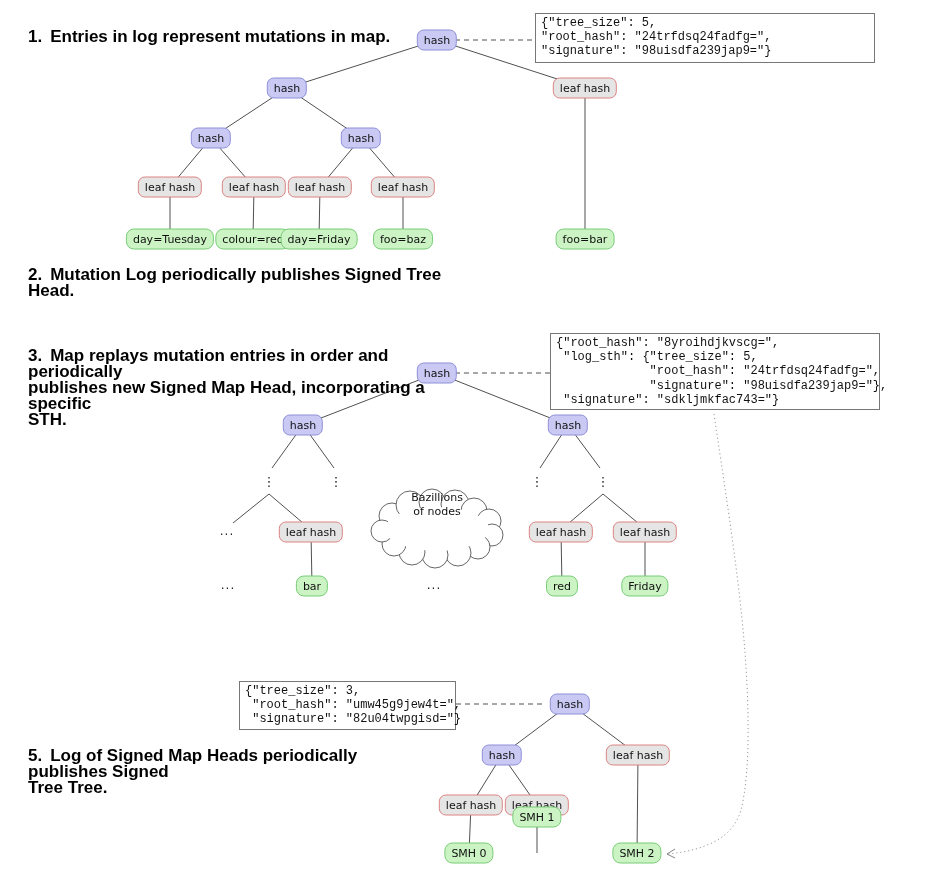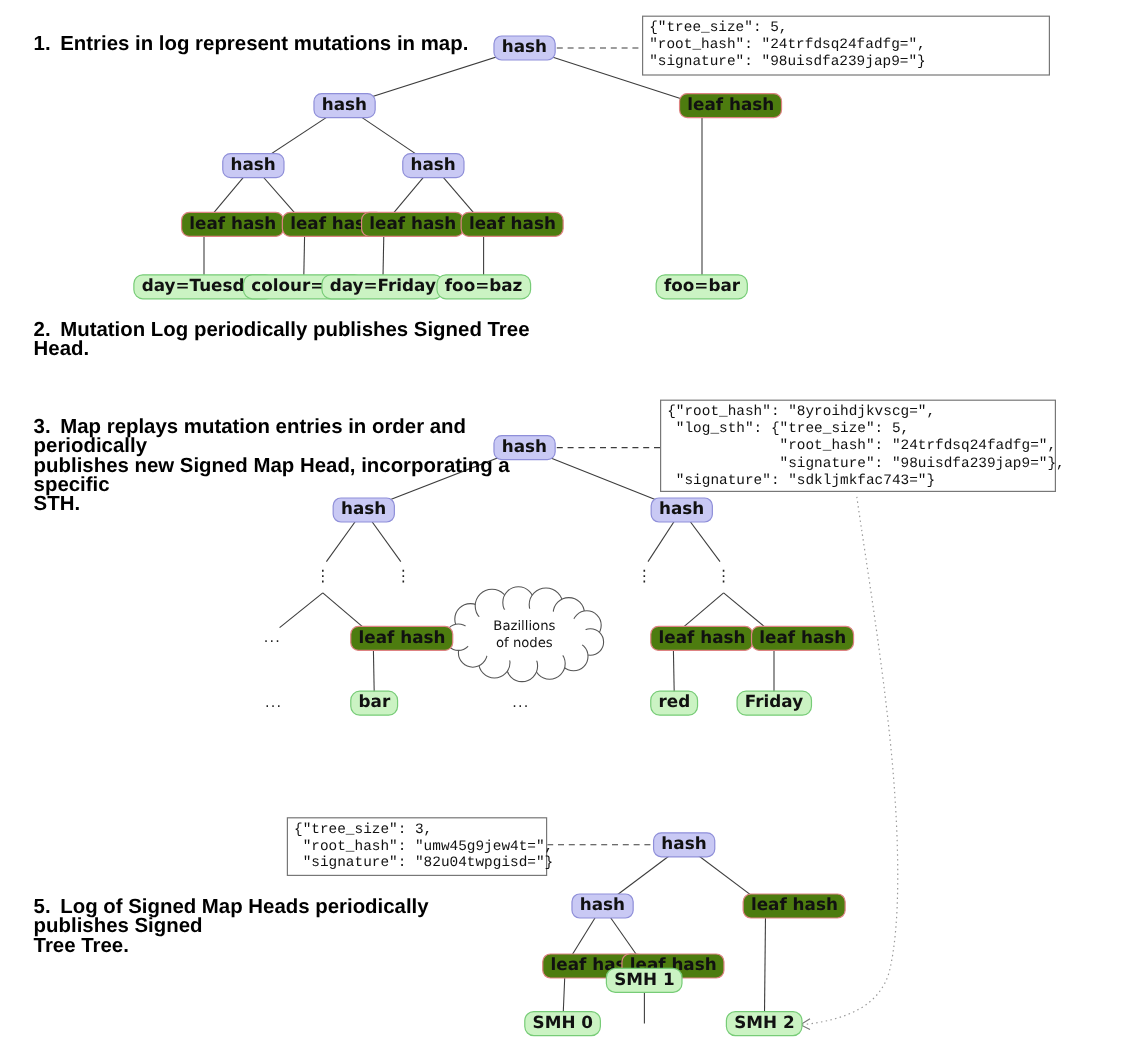--- a/index.html
+++ b/index.html
@@ -3,24 +3,24 @@
 <meta charset="utf-8">
 <style>
   html,body{margin:0;padding:0;background:#fff;}
   #canvas{position:relative;width:947px;height:872px;background:#fff;overflow:hidden;
           font-family:"DejaVu Sans",sans-serif;}
   #edges{position:absolute;left:0;top:0;z-index:1;}
   .hdr{position:absolute;z-index:3;font-family:"Liberation Sans",sans-serif;
        font-weight:bold;font-size:17px;line-height:16px;color:#000;}
   .hdr .num{margin-right:8px;}
   .node{position:absolute;z-index:2;transform:translate(-50%,-50%);
-        font-size:14px;line-height:13px;color:#111;padding:3px 6px;
-        border:1px solid;border-radius:7px;white-space:nowrap;background:#fff;font-weight:bold;}
+        font-size:11px;line-height:13px;color:#111;padding:3px 6px;
+        border:1px solid;border-radius:7px;white-space:nowrap;background:#fff;}
   .blue{background:#c9c9f4;border-color:#8f8fd9;}
-  .pink{background:#4d7c0f;border-color:#de8383;margin-left:24px;}
+  .pink{background:#e5e5e5;border-color:#de8383;}
   .green{background:#cbf3c3;border-color:#77cc77;border-radius:8px;}
   .codebox{position:absolute;z-index:2;box-sizing:border-box;background:#fff;
            border:1px solid #777;padding:2px 5px;white-space:pre;
            font-family:"Liberation Mono","DejaVu Sans Mono",monospace;
            font-size:12px;line-height:14.2px;color:#111;overflow:visible;}
   .vdots{position:absolute;z-index:2;transform:translate(-50%,-50%);
          font-size:13px;color:#222;line-height:13px;}
   .hdots{position:absolute;z-index:2;transform:translate(-50%,-50%);
          font-size:12px;letter-spacing:1px;color:#222;line-height:12px;}
   .cloudtext{position:absolute;z-index:3;transform:translate(-50%,-50%);
@@ -150,21 +150,21 @@
   <div class="vdots" style="left:603px;top:481px">⋮</div>
   <div class="hdots" style="left:227px;top:531px">...</div>
   <div class="hdots" style="left:228px;top:585px">...</div>
   <div class="hdots" style="left:434px;top:585px">...</div>
   <div class="node pink" style="left:311px;top:532px">leaf hash</div>
   <div class="node pink" style="left:561px;top:532px">leaf hash</div>
   <div class="node pink" style="left:645px;top:532px">leaf hash</div>
   <div class="node green" style="left:312px;top:586px">bar</div>
   <div class="node green" style="left:562px;top:586px">red</div>
   <div class="node green" style="left:645px;top:586px">Friday</div>
-  <div class="cloudtext" style="left:437px;top:529px">
+  <div class="cloudtext" style="left:437px;top:505px">
     <div>Bazillions</div>
     <div>of nodes</div>
   </div>
 
   <div class="node blue" style="left:570px;top:704px">hash</div>
   <div class="node blue" style="left:502px;top:755px">hash</div>
   <div class="node pink" style="left:638px;top:755px">leaf hash</div>
   <div class="node pink" style="left:471px;top:805px">leaf hash</div>
   <div class="node pink" style="left:537px;top:805px">leaf hash</div>
   <div class="node green" style="left:469px;top:853px">SMH 0</div>

